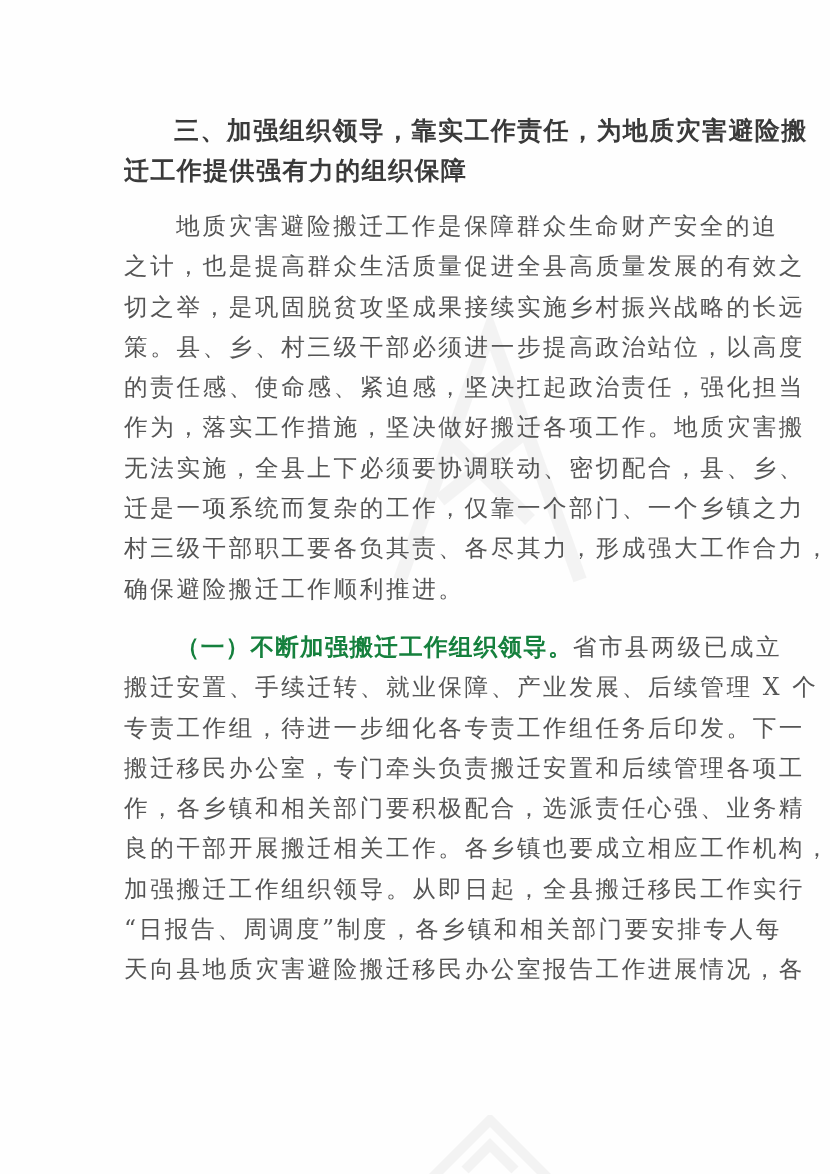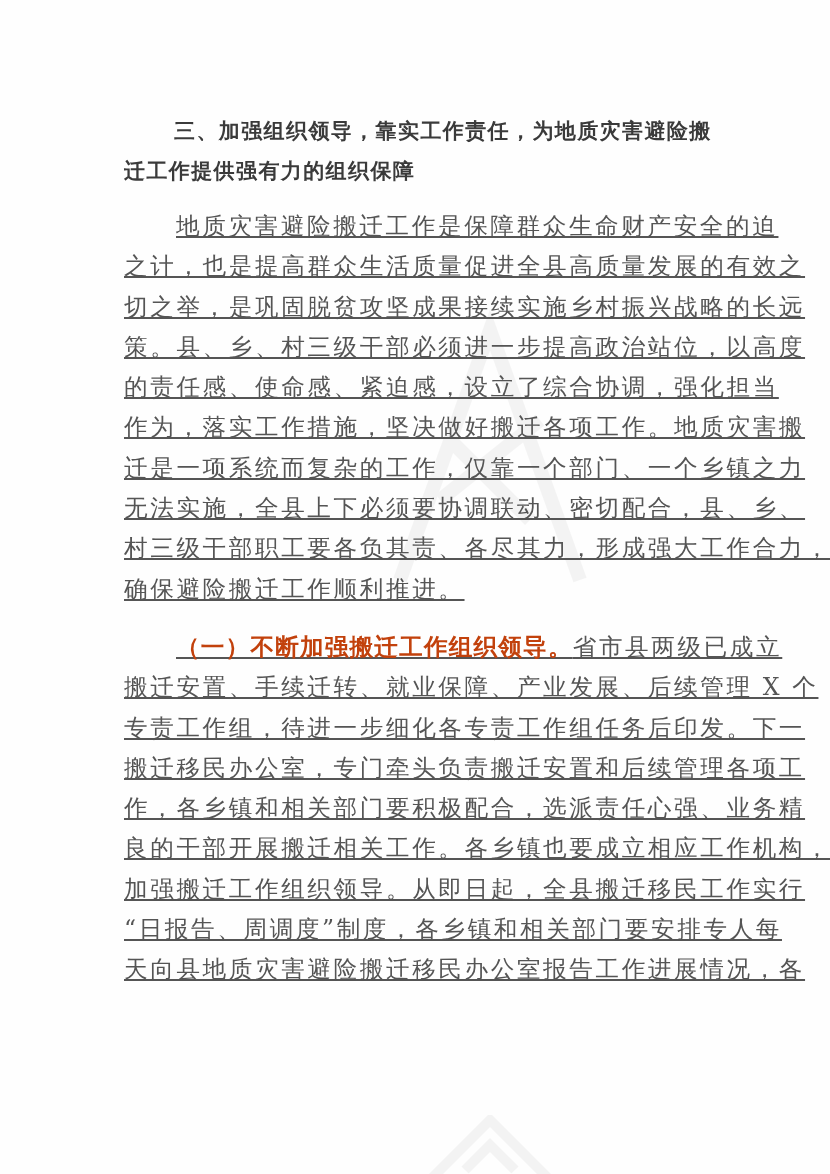--- a/index.html
+++ b/index.html
@@ -8,31 +8,31 @@
     font-family: "DejaVu Serif", "Liberation Serif", serif;
   }
   .page {
     position: absolute; left: 0; top: 0; width: 830px; height: 1174px; background: #fefefe;
   }
   .text-block {
     position: absolute; left: 124px; top: 111px; width: 584px;
   }
   .heading {
     font-family: "DejaVu Sans", "Liberation Sans", sans-serif;
-    font-weight: bold; color: #3a3a3a; font-size: 21px; line-height: 40px;
+    font-weight: bold; color: #3a3a3a; font-size: 25px; line-height: 40px;
     letter-spacing: 1.4px; text-indent: 50px; margin: 0 0 15px 0;
   }
   .para {
     color: #555555; font-size: 23.6px; line-height: 40.3px;
     letter-spacing: 2.6px; text-indent: 52px; margin: 8px 0 18px 0;
-    text-align: justify; word-break: break-all; text-decoration: underline;
+    text-align: justify; word-break: break-all;
   }
   .para .lead {
     font-family: "DejaVu Sans", "Liberation Sans", sans-serif;
-    font-weight: bold; color: #c2410c; letter-spacing: 1.2px;
+    font-weight: bold; color: #15803d; letter-spacing: 1.2px;
   }
   .line { display: block; white-space: nowrap; }
   .line.first { padding-left: 52px; }
   .watermark {
     position: absolute; pointer-events: none; opacity: 0.07;
   }
 </style>
 </head>
 <body>
 
@@ -57,24 +57,24 @@
     <div class="heading">
       <span class="line" style="text-indent:0; padding-left:50px;">三、加强组织领导，靠实工作责任，为地质灾害避险搬</span>
       <span class="line" style="text-indent:0;font-family:Liberation Serif, serif;">迁工作提供强有力的组织保障</span>
     </div>
 
     <div class="para" style="text-indent:0;">
       <span class="line first">地质灾害避险搬迁工作是保障群众生命财产安全的迫</span>
       <span class="line">之计，也是提高群众生活质量促进全县高质量发展的有效之</span>
       <span class="line">切之举，是巩固脱贫攻坚成果接续实施乡村振兴战略的长远</span>
       <span class="line">策。县、乡、村三级干部必须进一步提高政治站位，以高度</span>
-      <span class="line">的责任感、使命感、紧迫感，设立了综合协调，强化担当</span>
+      <span class="line">的责任感、使命感、紧迫感，坚决扛起政治责任，强化担当</span>
       <span class="line">作为，落实工作措施，坚决做好搬迁各项工作。地质灾害搬</span>
+      <span class="line">无法实施，全县上下必须要协调联动、密切配合，县、乡、</span>
       <span class="line">迁是一项系统而复杂的工作，仅靠一个部门、一个乡镇之力</span>
-      <span class="line">无法实施，全县上下必须要协调联动、密切配合，县、乡、</span>
       <span class="line">村三级干部职工要各负其责、各尽其力，形成强大工作合力，</span>
       <span class="line">确保避险搬迁工作顺利推进。</span>
     </div>
 
     <div class="para" style="text-indent:0;">
       <span class="line first"><span class="lead">（一）不断加强搬迁工作组织领导。</span><span>省市县两级已成立</span></span>
       <span class="line">搬迁安置、手续迁转、就业保障、产业发展、后续管理 X 个</span>
       <span class="line">专责工作组，待进一步细化各专责工作组任务后印发。下一</span>
       <span class="line">搬迁移民办公室，专门牵头负责搬迁安置和后续管理各项工</span>
       <span class="line">作，各乡镇和相关部门要积极配合，选派责任心强、业务精</span>

